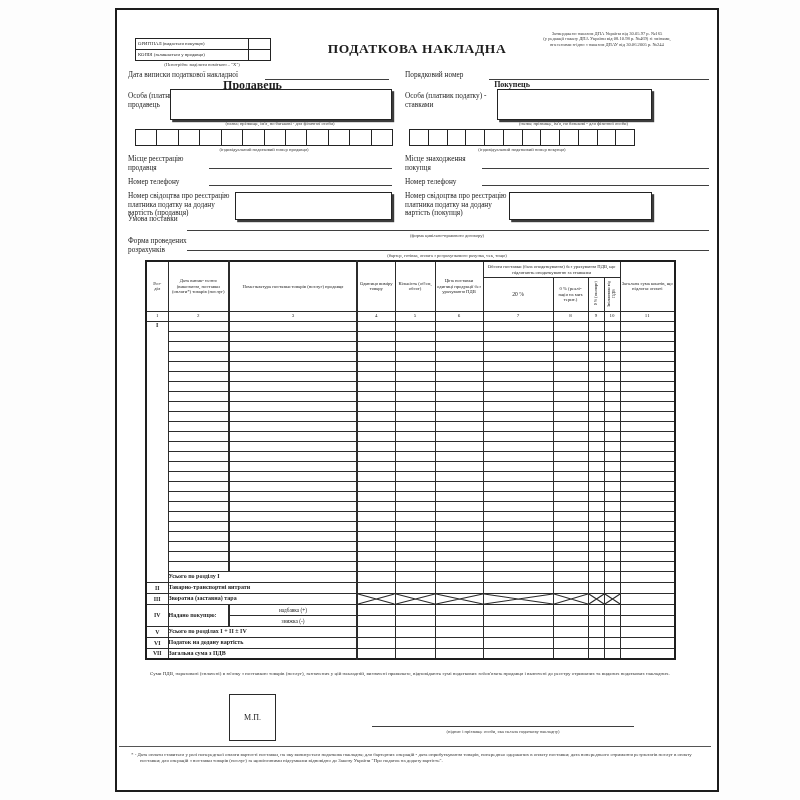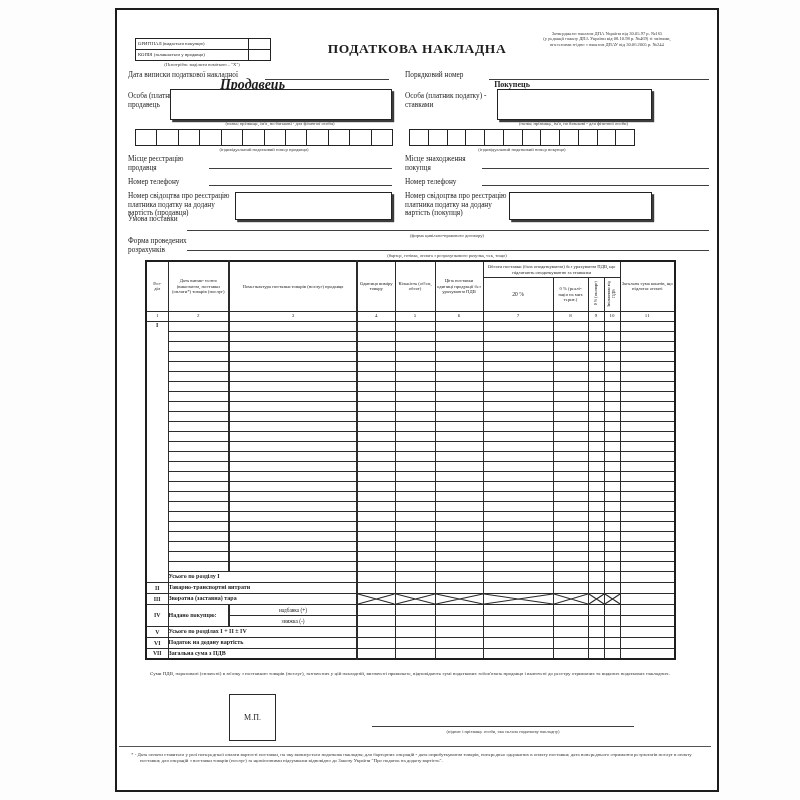--- a/index.html
+++ b/index.html
@@ -74,21 +74,21 @@
     <div>Затверджено наказом ДПА України від 30.05.97 р. №165</div>
     <div>(у редакції наказу ДПА України від 08.10.98 р. №469) зі змінами,</div>
     <div>внесеними згідно з наказом ДПАУ від 30.06.2005 р. №244</div>
   </div>
 
   <div class="abs lbl" style="left:11px;top:61px;">Дата виписки податкової накладної</div>
   <div class="abs ufield" style="left:148px;top:69px;width:124px;"></div>
   <div class="abs lbl" style="left:288px;top:61px;">Порядковий номер</div>
   <div class="abs ufield" style="left:372px;top:69px;width:220px;"></div>
 
-  <div class="abs lbl bold ctr" style="left:53px;top:71px;width:165px;font-size:14px;font-style:italic;">Продавець</div>
+  <div class="abs lbl bold ctr" style="left:53px;top:71px;width:165px;font-size:12px;">Продавець</div>
   <div class="abs lbl bold ctr" style="left:330px;top:71px;width:130px;font-size:8px;">Покупець</div>
 
   <div class="abs lbl" style="left:11px;top:82px;width:84px;">Особа (платник податку) - продавець</div>
   <div class="abs fieldbox" style="left:53px;top:79px;width:220px;height:29px;"></div>
   <div class="abs tiny ctr" style="left:53px;top:111px;width:220px;">(назва; прізвище, ім'я, по батькові - для фізичної особи)</div>
 
   <div class="abs lbl" style="left:288px;top:82px;width:84px;">Особа (платник податку) - ставками</div>
   <div class="abs fieldbox" style="left:380px;top:79px;width:153px;height:29px;"></div>
   <div class="abs tiny ctr" style="left:368px;top:111px;width:177px;">(назва; прізвище, ім'я, по батькові - для фізичної особи)</div>
 

